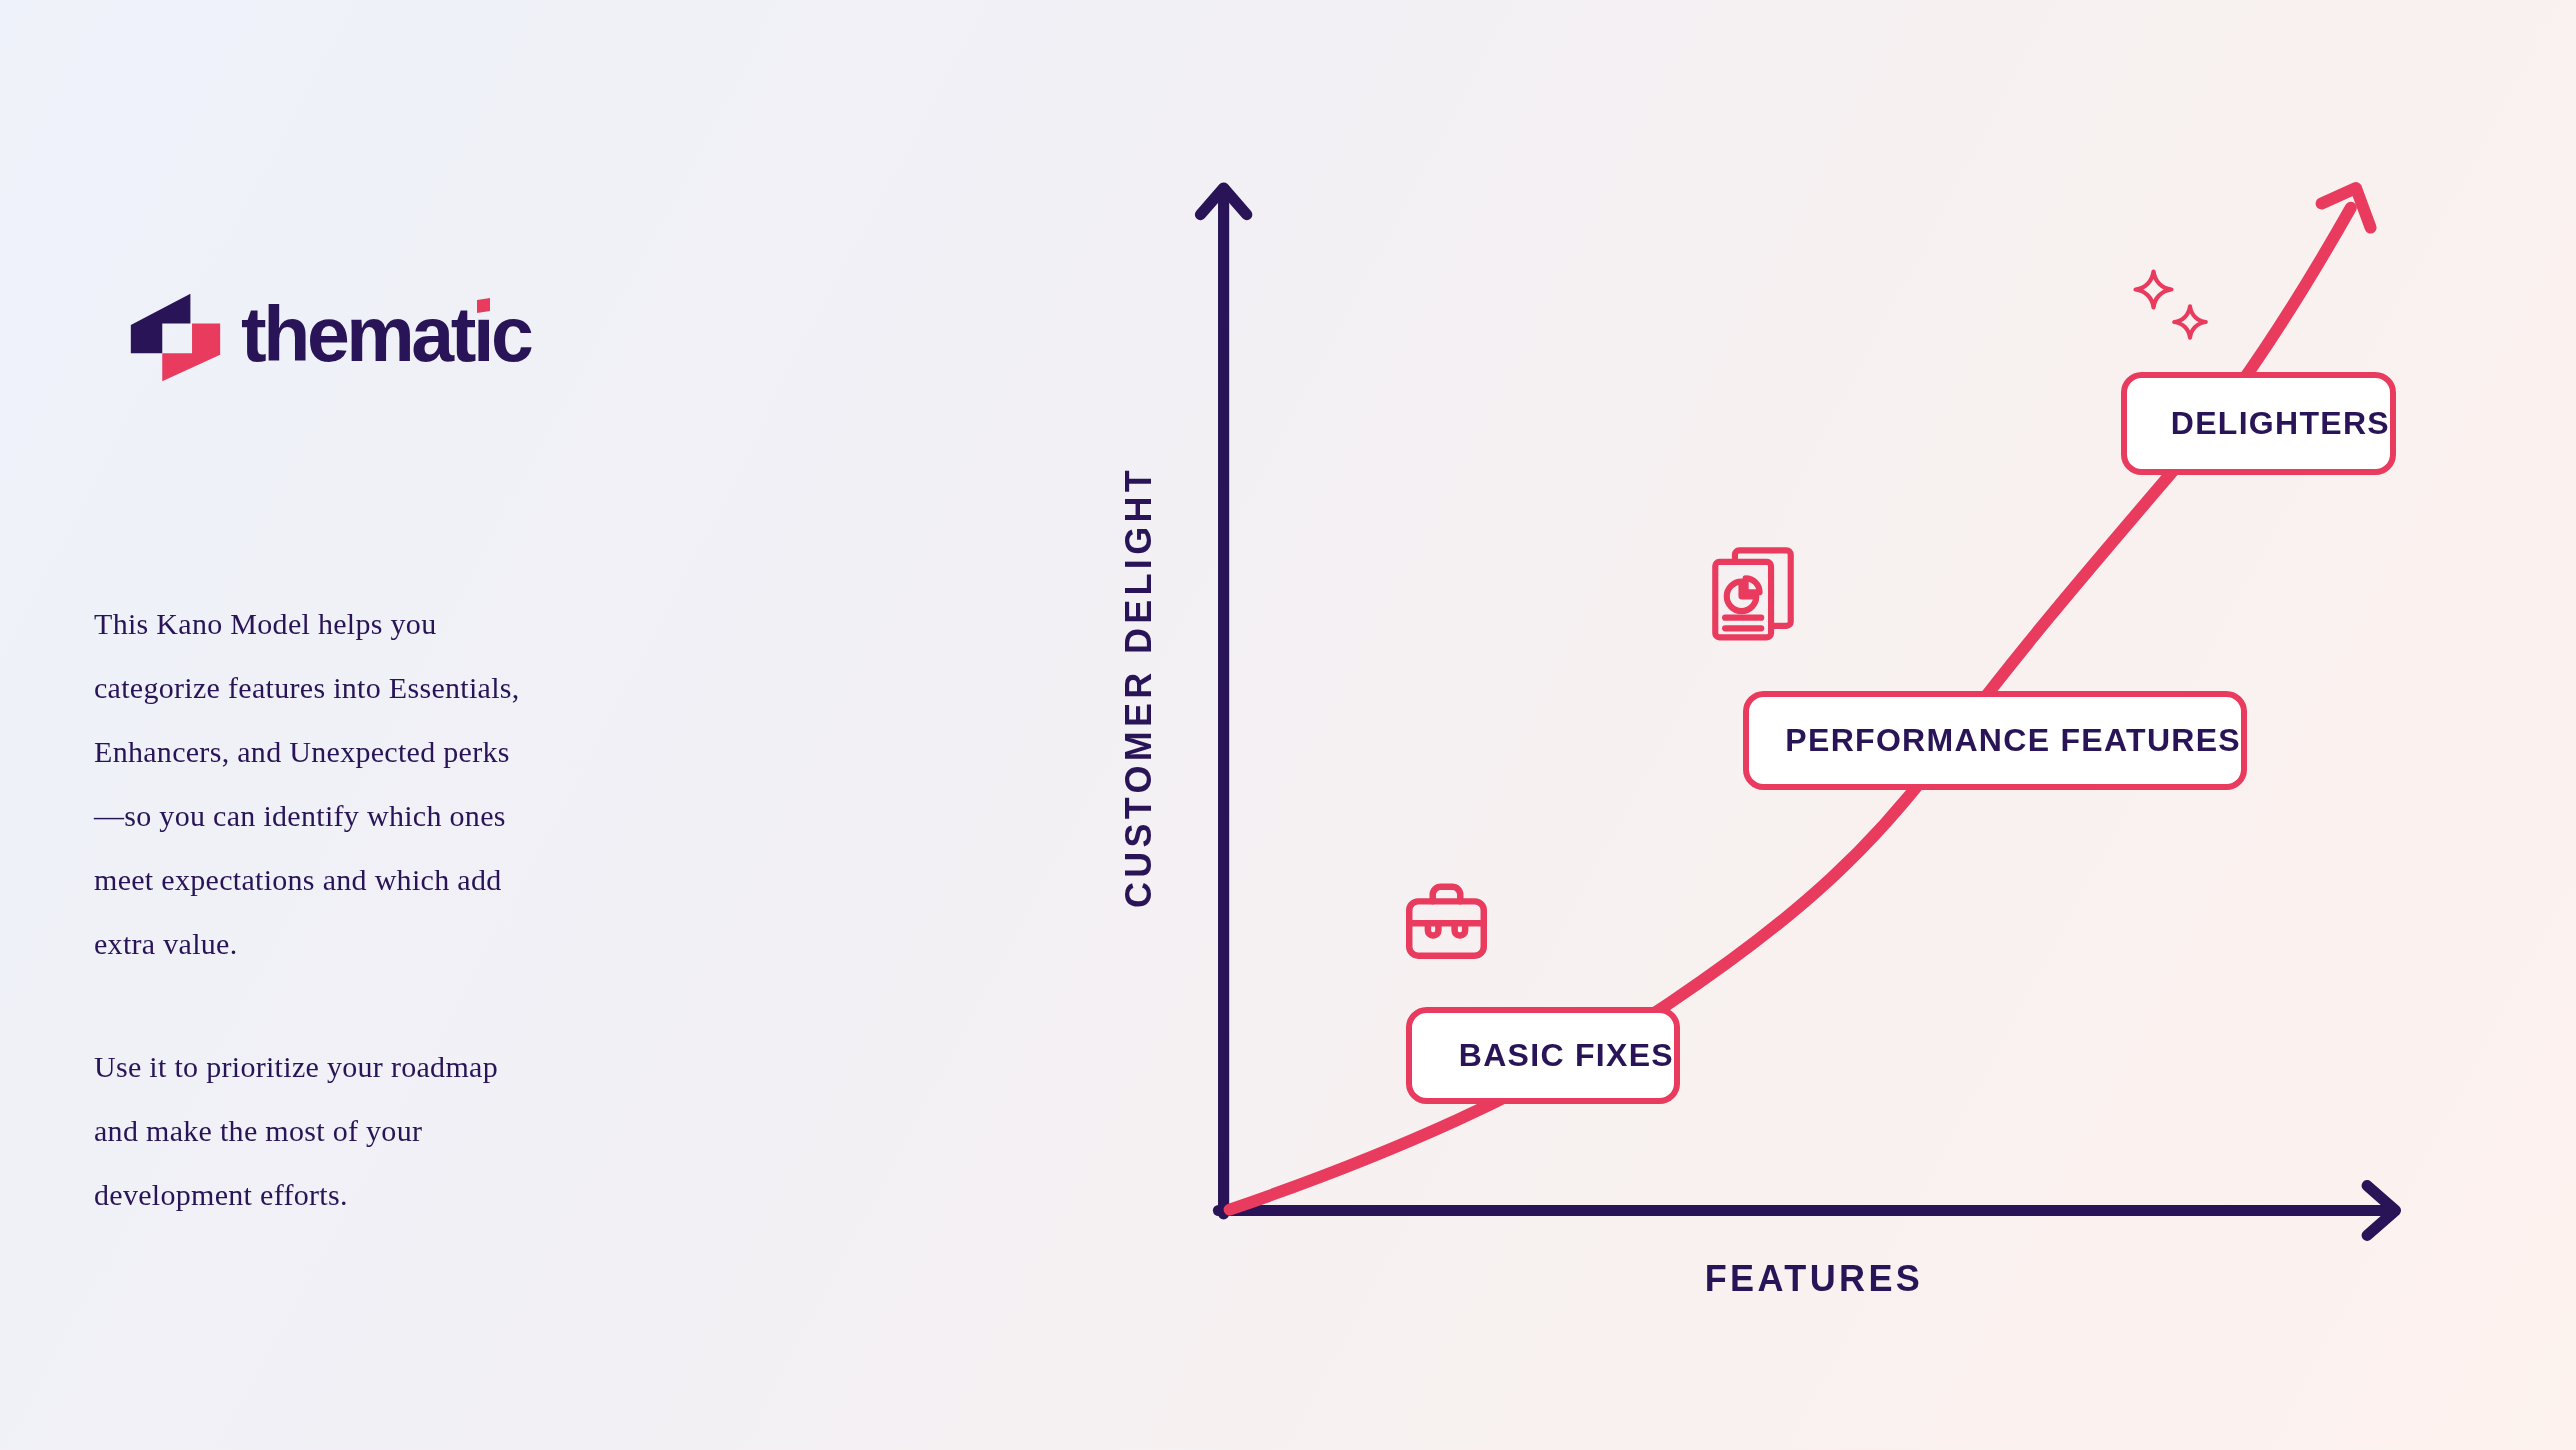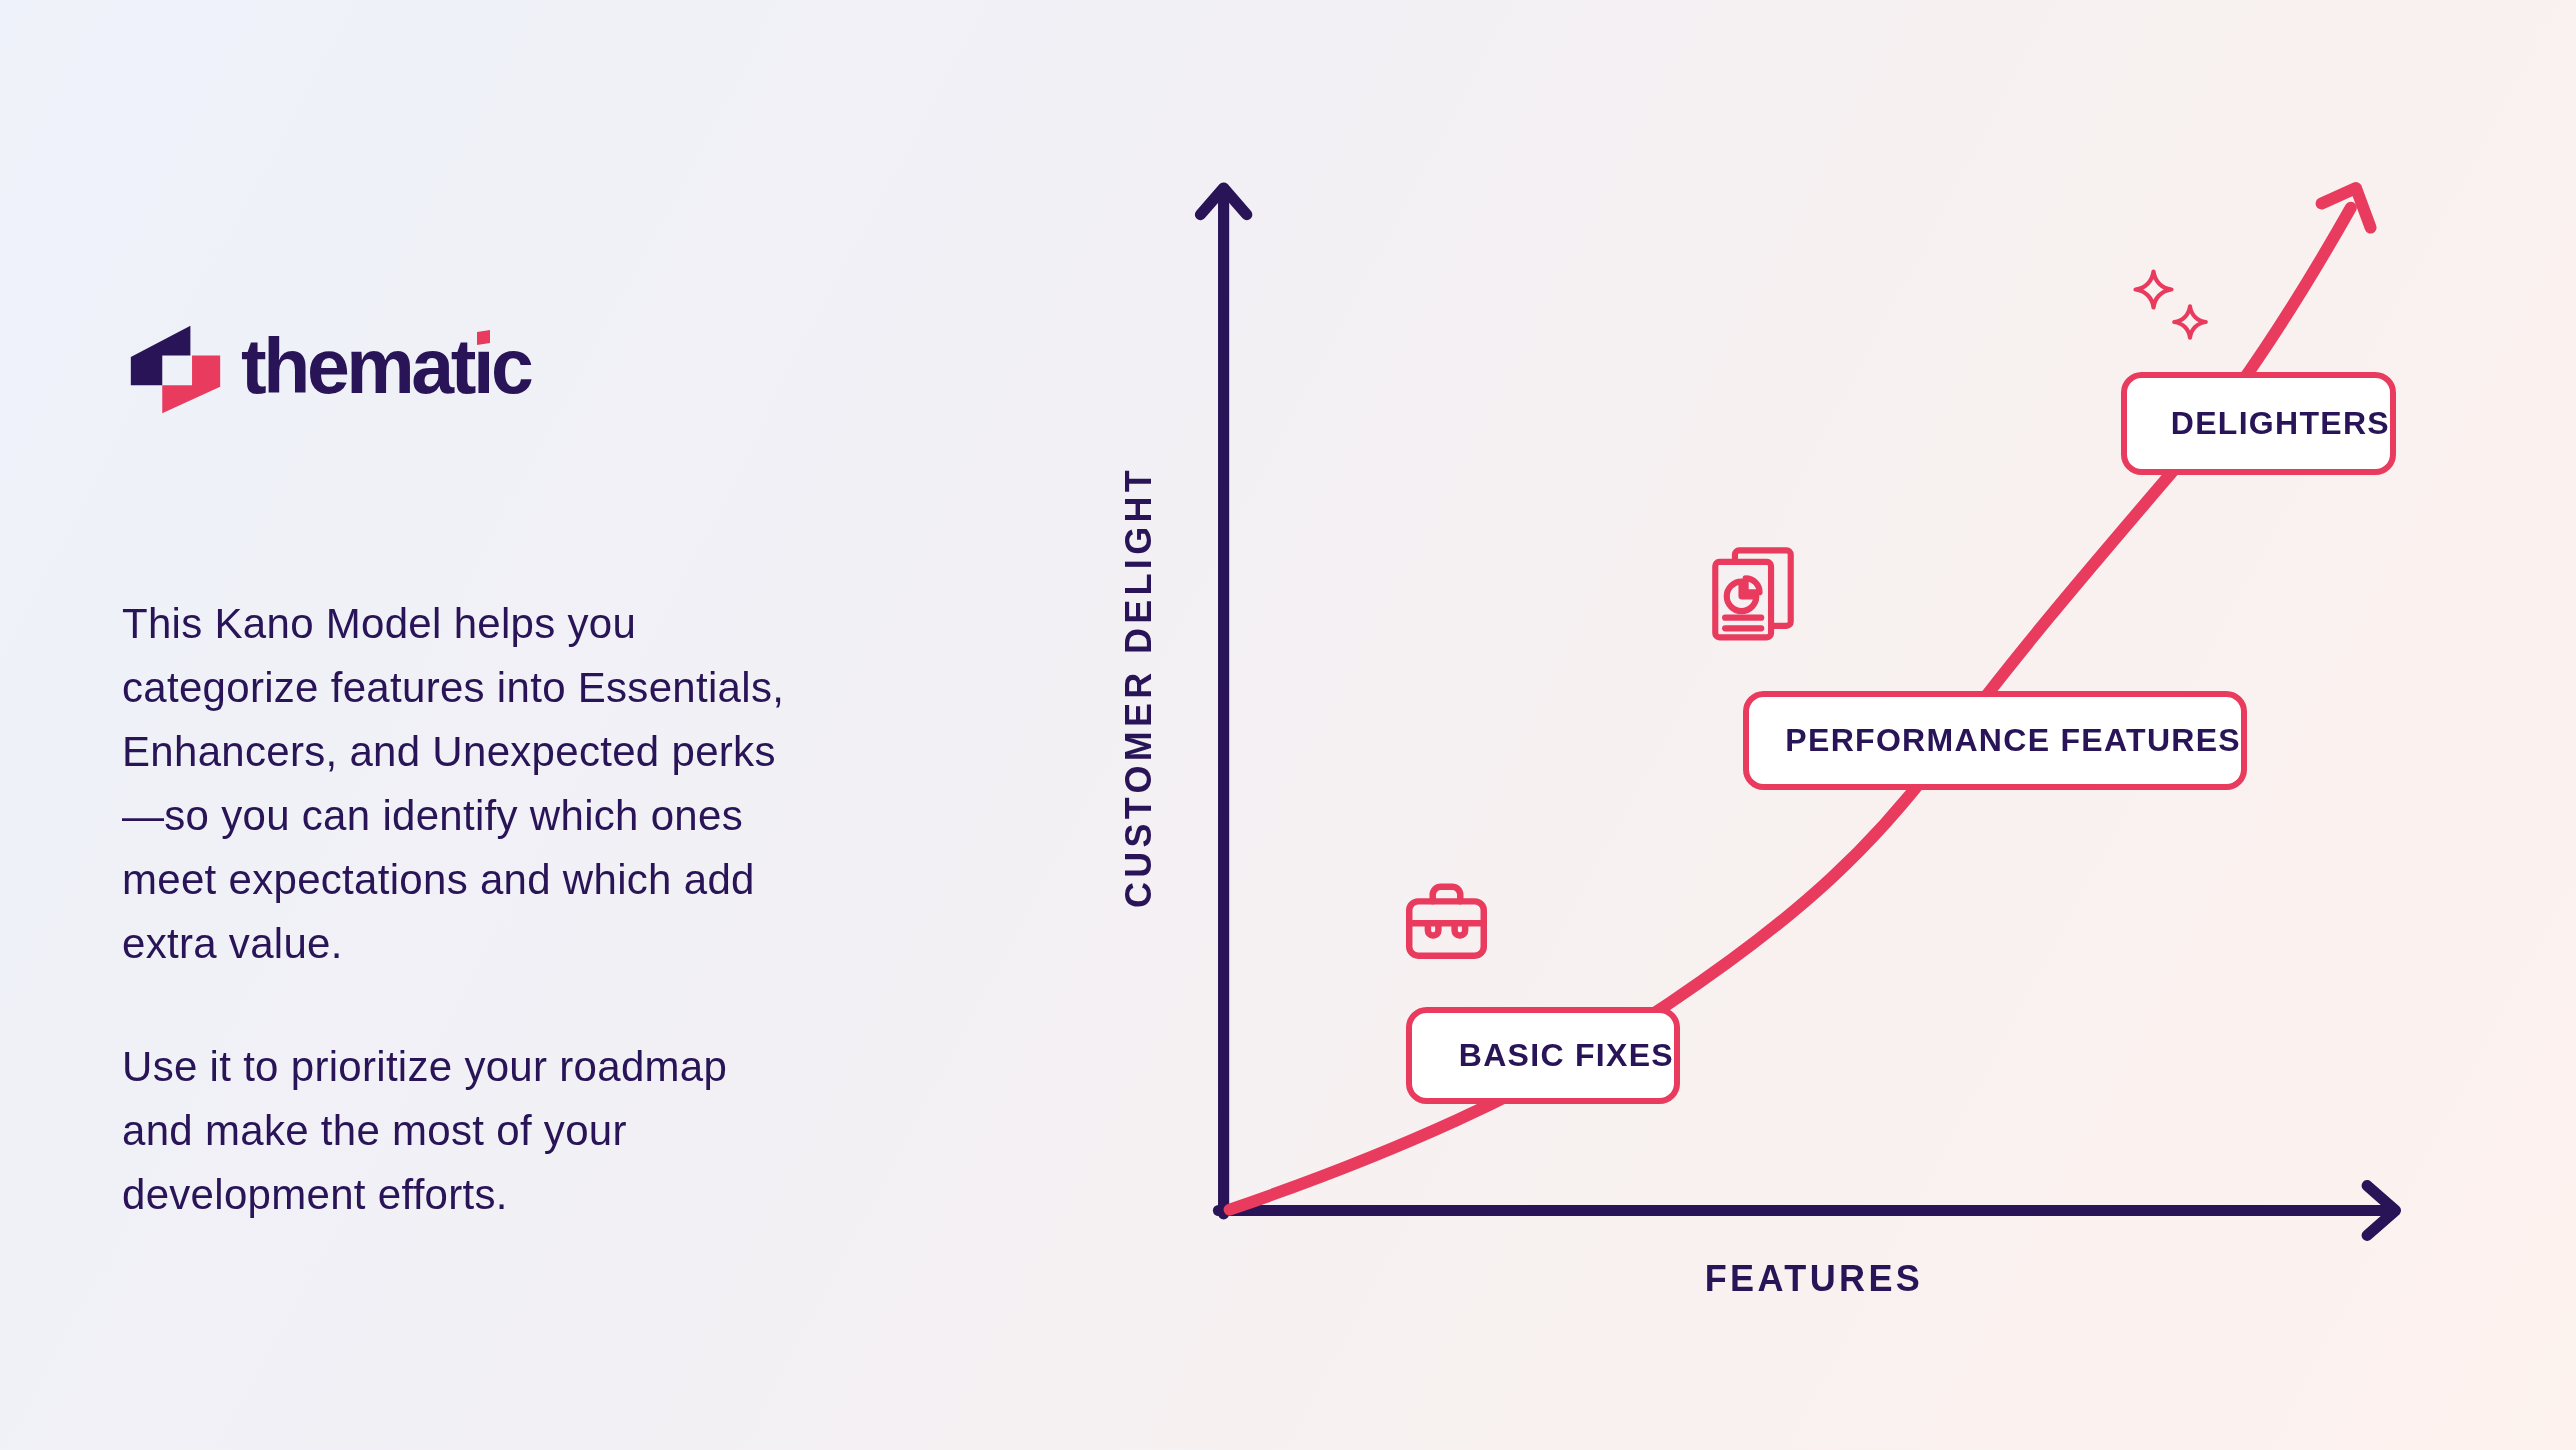--- a/index.html
+++ b/index.html
@@ -18,43 +18,43 @@
     width:2576px;height:1450px;
     background:linear-gradient(118deg,#eef2fa 0%,#f2f0f5 38%,#f8f1f0 68%,#fdf2ee 100%);
     overflow:hidden;
   }
 
   
   .logo-row{
     position:absolute;left:129px;top:292px;
     display:flex;align-items:center;gap:19px;
     color:var(--navy);
-    margin-top:32px;
   }
   .logo-mark{width:93px;height:91px;display:block;}
   .wordmark{
     font-size:77px;font-weight:700;letter-spacing:-3.4px;
     color:var(--navy);line-height:1;position:relative;top:-3.4px;
   }
   .brand-i{position:relative;display:inline-block;}
   .brand-i::before{
     content:'';position:absolute;left:0.05em;top:0.045em;
     width:0.165em;height:0.165em;background:var(--pink);
     transform:skewY(-9deg);
   }
   .page-title{
     position:absolute;left:110px;top:453px;
     font-size:67px;font-weight:700;color:var(--navy);
     letter-spacing:0.4px;line-height:1;white-space:nowrap;
   }
   .body-par{
-    position:absolute;left:122px;width:773px;
-    font-size:42px;font-weight:400;color:var(--navy);
+    position:absolute;left:94px;width:773px;
+    font-size:30px;font-weight:400;color:var(--navy);
     line-height:64px;letter-spacing:0.3px;
     white-space:pre-line;
+    font-family:Liberation Serif, serif;
   }
   .par-1{top:592px;}
   .par-2{top:1035px;}
 
   
   .chart-svg{position:absolute;left:0;top:0;width:2576px;height:1450px;pointer-events:none;}
 
   .axis-label{
     position:absolute;color:var(--navy);font-weight:700;white-space:nowrap;
   }

